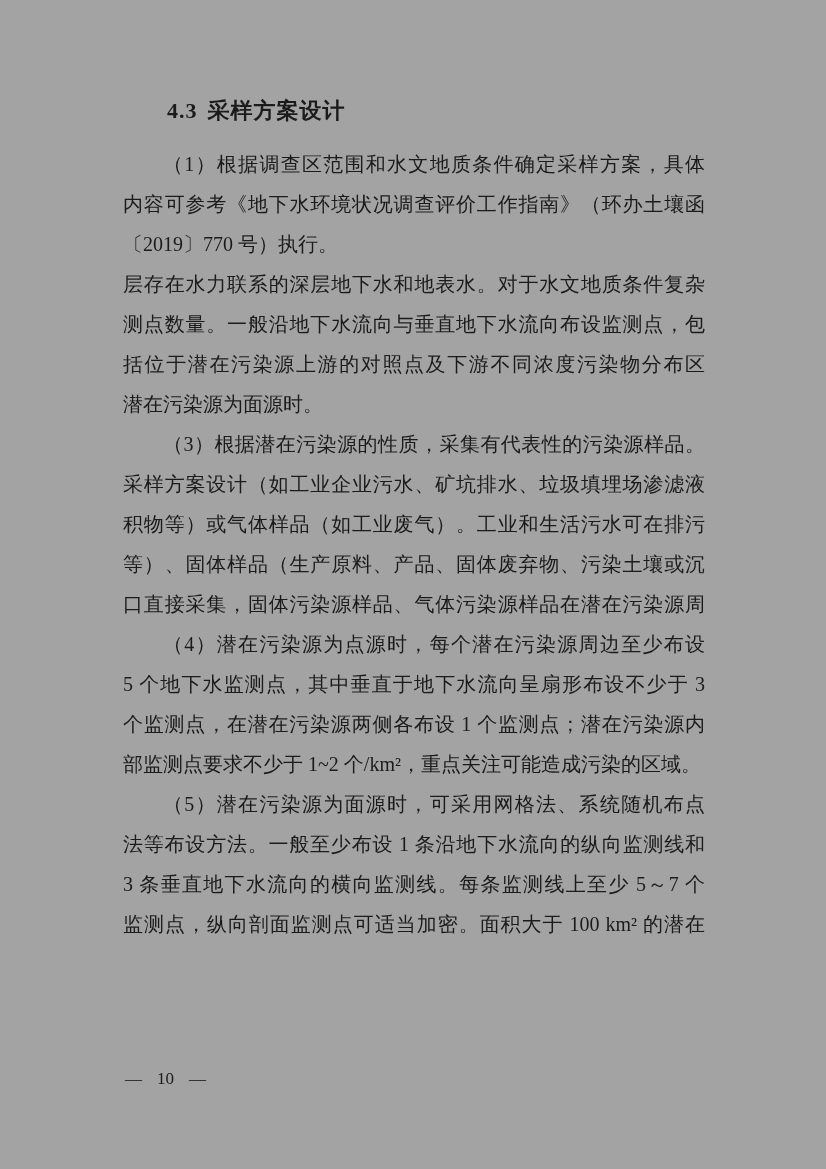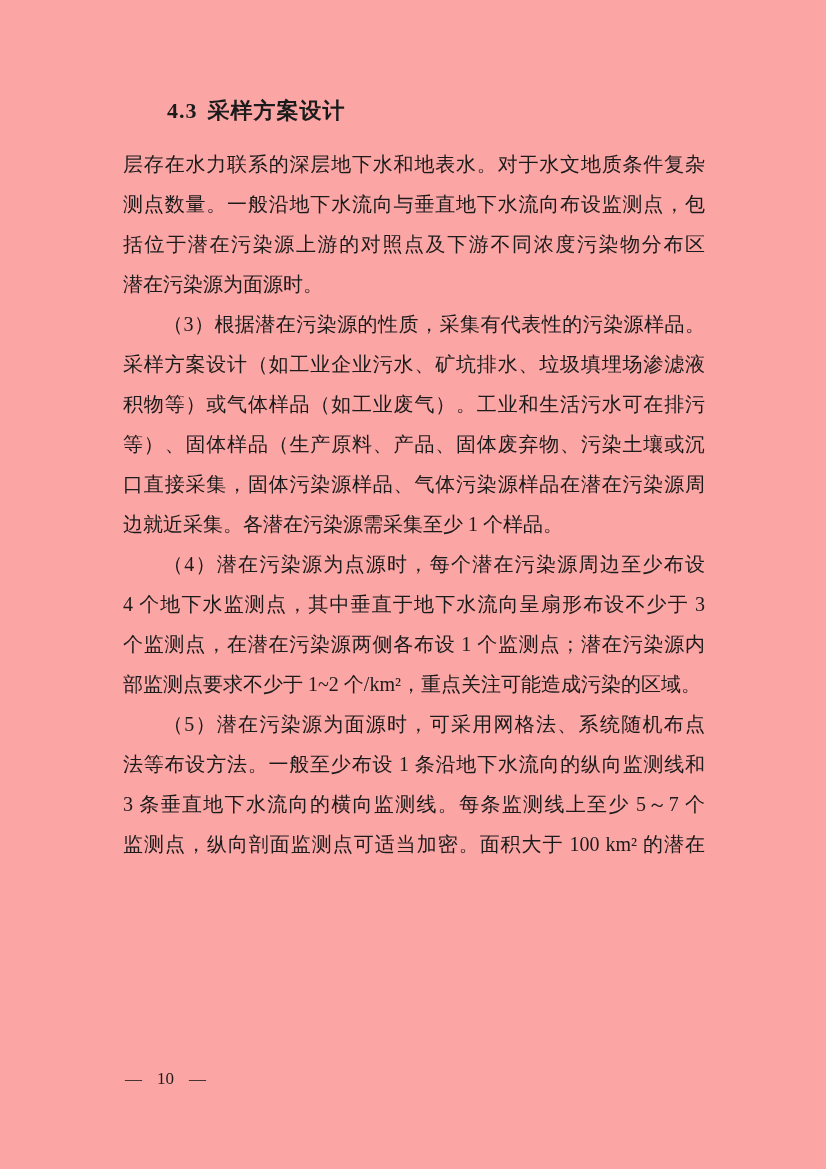--- a/index.html
+++ b/index.html
@@ -1,21 +1,21 @@
 <!DOCTYPE html>
 <html><head>
 <meta charset="utf-8">
 <style>
   * { margin: 0; padding: 0; box-sizing: border-box; }
   html, body { background: #ffffff; }
   .page {
     position: relative;
     width: 826px;
     height: 1169px;
-    background: #fca5a5;
+    background: #a3a3a3;
     color: #1b1b1b;
     font-family: "Liberation Serif", "DejaVu Serif", serif;
     overflow: hidden;
   }
   .content {
     position: absolute;
     left: 123px;
     top: 90px;
     width: 582px;
   }
@@ -59,40 +59,44 @@
 </head>
 <body>
 
 <div class="page">
   <div class="content">
 
     <div class="heading">
       <span class="num">4.3</span><span>采样方案设计</span>
     </div>
 
+    <div class="para">
+      <div class="line first">（1）根据调查区范围和水文地质条件确定采样方案，具体</div>
+      <div class="line">内容可参考《地下水环境状况调查评价工作指南》（环办土壤函</div>
+      <div class="line end">〔2019〕770 号）执行。</div>
+    </div>
 
     <div class="para">
       <div class="line">层存在水力联系的深层地下水和地表水。对于水文地质条件复杂</div>
       <div class="line">测点数量。一般沿地下水流向与垂直地下水流向布设监测点，包</div>
       <div class="line">括位于潜在污染源上游的对照点及下游不同浓度污染物分布区</div>
       <div class="line end">潜在污染源为面源时。</div>
     </div>
 
     <div class="para">
       <div class="line first">（3）根据潜在污染源的性质，采集有代表性的污染源样品。</div>
       <div class="line">采样方案设计（如工业企业污水、矿坑排水、垃圾填埋场渗滤液</div>
       <div class="line">积物等）或气体样品（如工业废气）。工业和生活污水可在排污</div>
       <div class="line">等）、固体样品（生产原料、产品、固体废弃物、污染土壤或沉</div>
       <div class="line">口直接采集，固体污染源样品、气体污染源样品在潜在污染源周</div>
-      <div class="line end">边就近采集。各潜在污染源需采集至少 1 个样品。</div>
     </div>
 
     <div class="para">
       <div class="line first">（4）潜在污染源为点源时，每个潜在污染源周边至少布设</div>
-      <div class="line">4 个地下水监测点，其中垂直于地下水流向呈扇形布设不少于 3</div>
+      <div class="line">5 个地下水监测点，其中垂直于地下水流向呈扇形布设不少于 3</div>
       <div class="line">个监测点，在潜在污染源两侧各布设 1 个监测点；潜在污染源内</div>
       <div class="line end">部监测点要求不少于 1~2 个/km²，重点关注可能造成污染的区域。</div>
     </div>
 
     <div class="para">
       <div class="line first">（5）潜在污染源为面源时，可采用网格法、系统随机布点</div>
       <div class="line">法等布设方法。一般至少布设 1 条沿地下水流向的纵向监测线和</div>
       <div class="line">3 条垂直地下水流向的横向监测线。每条监测线上至少 5～7 个</div>
       <div class="line">监测点，纵向剖面监测点可适当加密。面积大于 100 km² 的潜在</div>
     </div>

